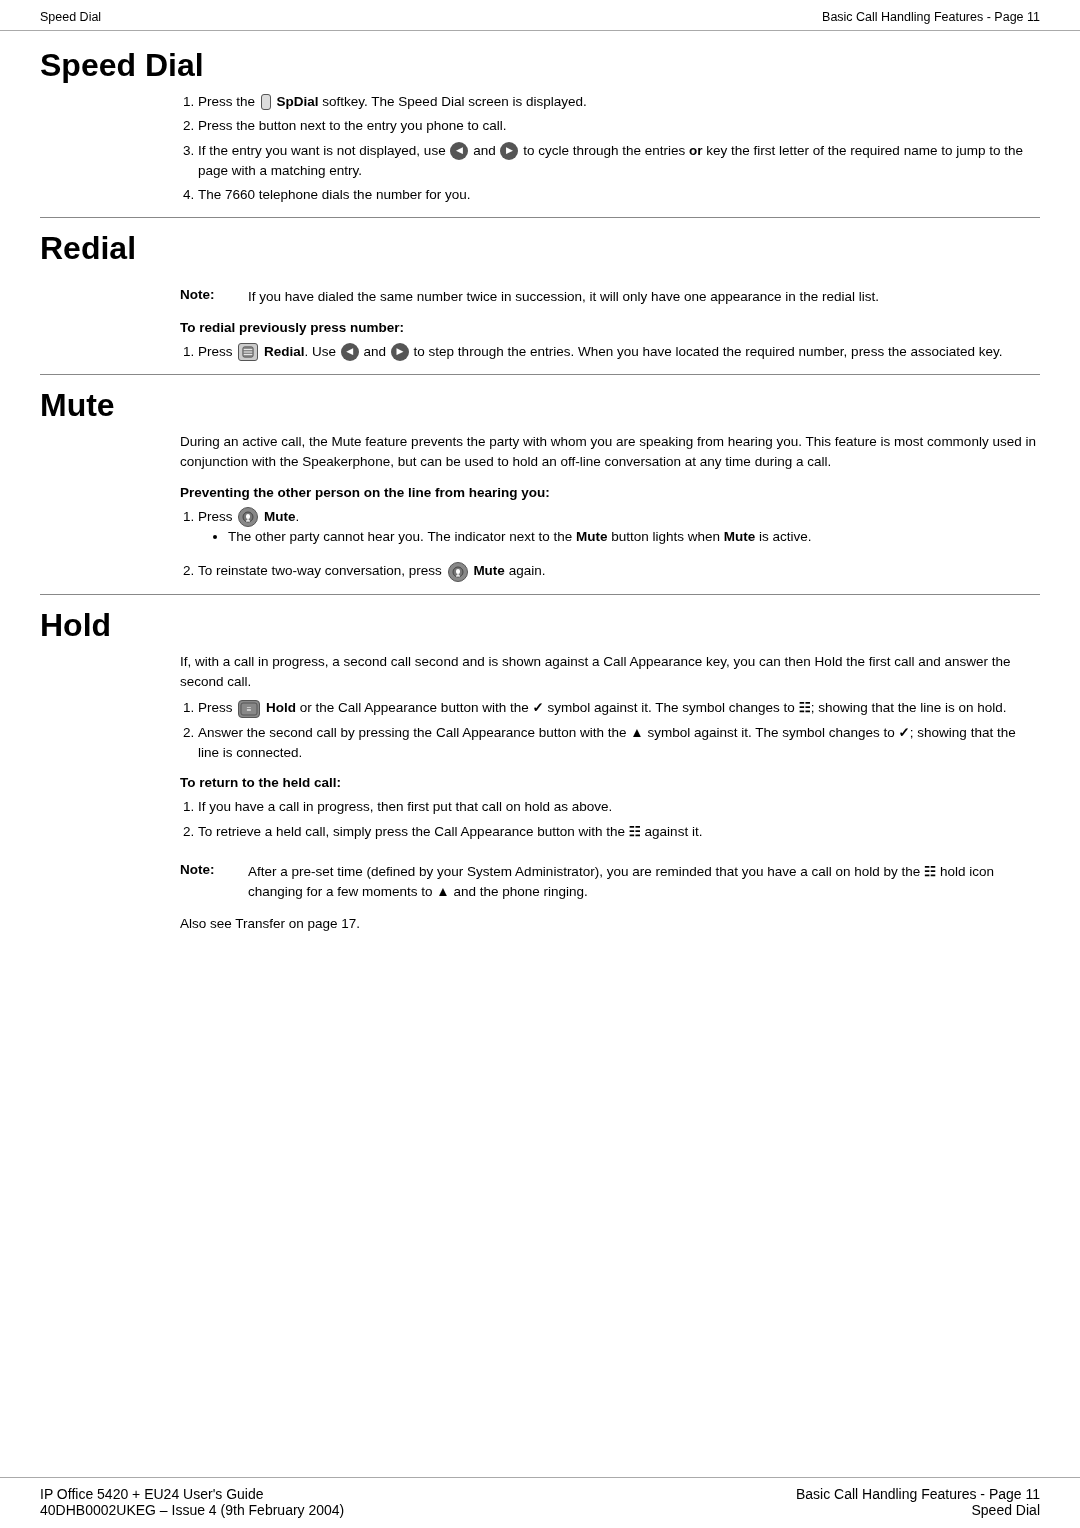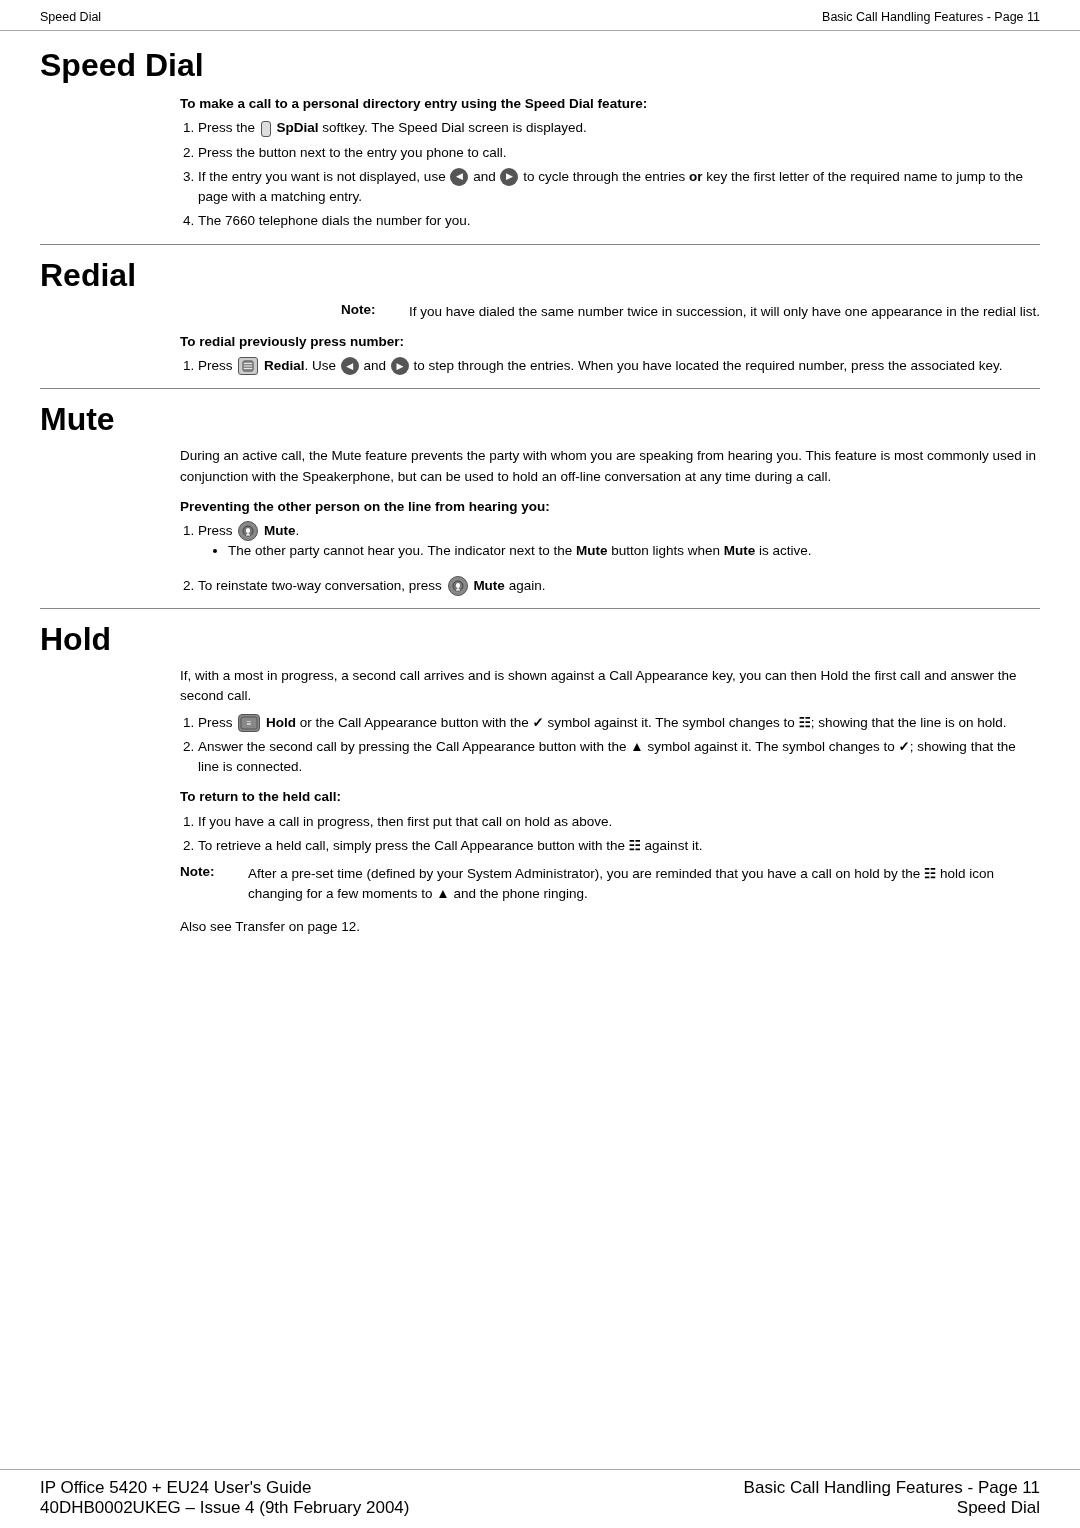--- a/index.html
+++ b/index.html
@@ -30,21 +30,21 @@
     
     .page-footer {
       position: absolute;
       bottom: 0;
       left: 0;
       right: 0;
       display: flex;
       justify-content: space-between;
       padding: 8px 40px 10px 40px;
       border-top: 1px solid #aaa;
-      font-size: 17px;
+      font-size: 14px;
     }
     .footer-left { text-align: left; }
     .footer-right { text-align: right; }
     
     .content {
       padding: 10px 40px 80px 40px;
     }
     
     .section {
       margin-bottom: 0;
@@ -79,23 +79,22 @@
       line-height: 1.5;
     }
     ul {
       margin-left: 30px;
       margin-bottom: 4px;
       list-style: disc;
     }
     ul li { margin-bottom: 14px; line-height: 1.5; }
     .note-block {
       display: flex;
-      margin-top: 8px;
+      margin-top: 20px;
       margin-bottom: 6px;
-      justify-content: flex-end;
     }
     .note-label {
       font-weight: bold;
       min-width: 60px;
       margin-right: 8px;
     }
     .note-text { line-height: 1.5; }
     
     .icon-inline {
       display: inline-block;
@@ -185,23 +184,20 @@
   <div class="page-header">
     <span>Speed Dial</span>
     <span>Basic Call Handling Features - Page 11</span>
   </div>
 
   <div class="content">
 
     <div class="section">
       <div class="section-title">Speed Dial</div>
       <div class="section-body">
-        <p class="instruction-header">
-          To make a call to a personal directory entry using the Speed Dial feature:
-        </p>
         <ol>
           <li>
             Press the
             <span class="icon-softkey icon-inline"></span>
             <strong>SpDial</strong> softkey. The Speed Dial screen is displayed.
           </li>
           <li>
             Press the button next to the entry you phone to call.
           </li>
           <li>
@@ -293,21 +289,21 @@
         </ol>
       </div>
     </div>
 
     <hr class="section-divider">
 
     <div class="section">
       <div class="section-title">Hold</div>
       <div class="section-body">
         <p>
-          If, with a most in progress, a second call arrives and is shown against a Call Appearance key, you can then Hold the first call and answer the second call.
+          If, with a call in progress, a second call second and is shown against a Call Appearance key, you can then Hold the first call and answer the second call.
         </p>
         <ol>
           <li>
             Press
             <span class="icon-hold-btn icon-inline">
               <svg width="18" height="14" viewBox="0 0 18 14">
                   <rect x="1" y="1" width="16" height="12" rx="2" fill="#888" stroke="#555" stroke-width="1"></rect>
                   <text x="9" y="10" text-anchor="middle" fill="#fff" font-size="8" font-family="Arial">≡</text>
                 </svg>
             </span>
@@ -328,21 +324,21 @@
             To retrieve a held call, simply press the Call Appearance button with the <strong>☷</strong> against it.
           </li>
         </ol>
         <div class="note-block">
           <span class="note-label">Note:</span>
           <span class="note-text">
             After a pre-set time (defined by your System Administrator), you are reminded that you have a call on hold by the <strong>☷</strong> hold icon changing for a few moments to <strong>▲</strong> and the phone ringing.
           </span>
         </div>
         <p style="margin-top: 12px;">
-          Also see Transfer on page 12.
+          Also see Transfer on page 17.
         </p>
       </div>
     </div>
 
   </div>
 
   <div class="page-footer">
     <div class="footer-left">
       <div>IP Office 5420 + EU24 User's Guide</div>
       <div>40DHB0002UKEG – Issue 4 (9th February 2004)</div>

